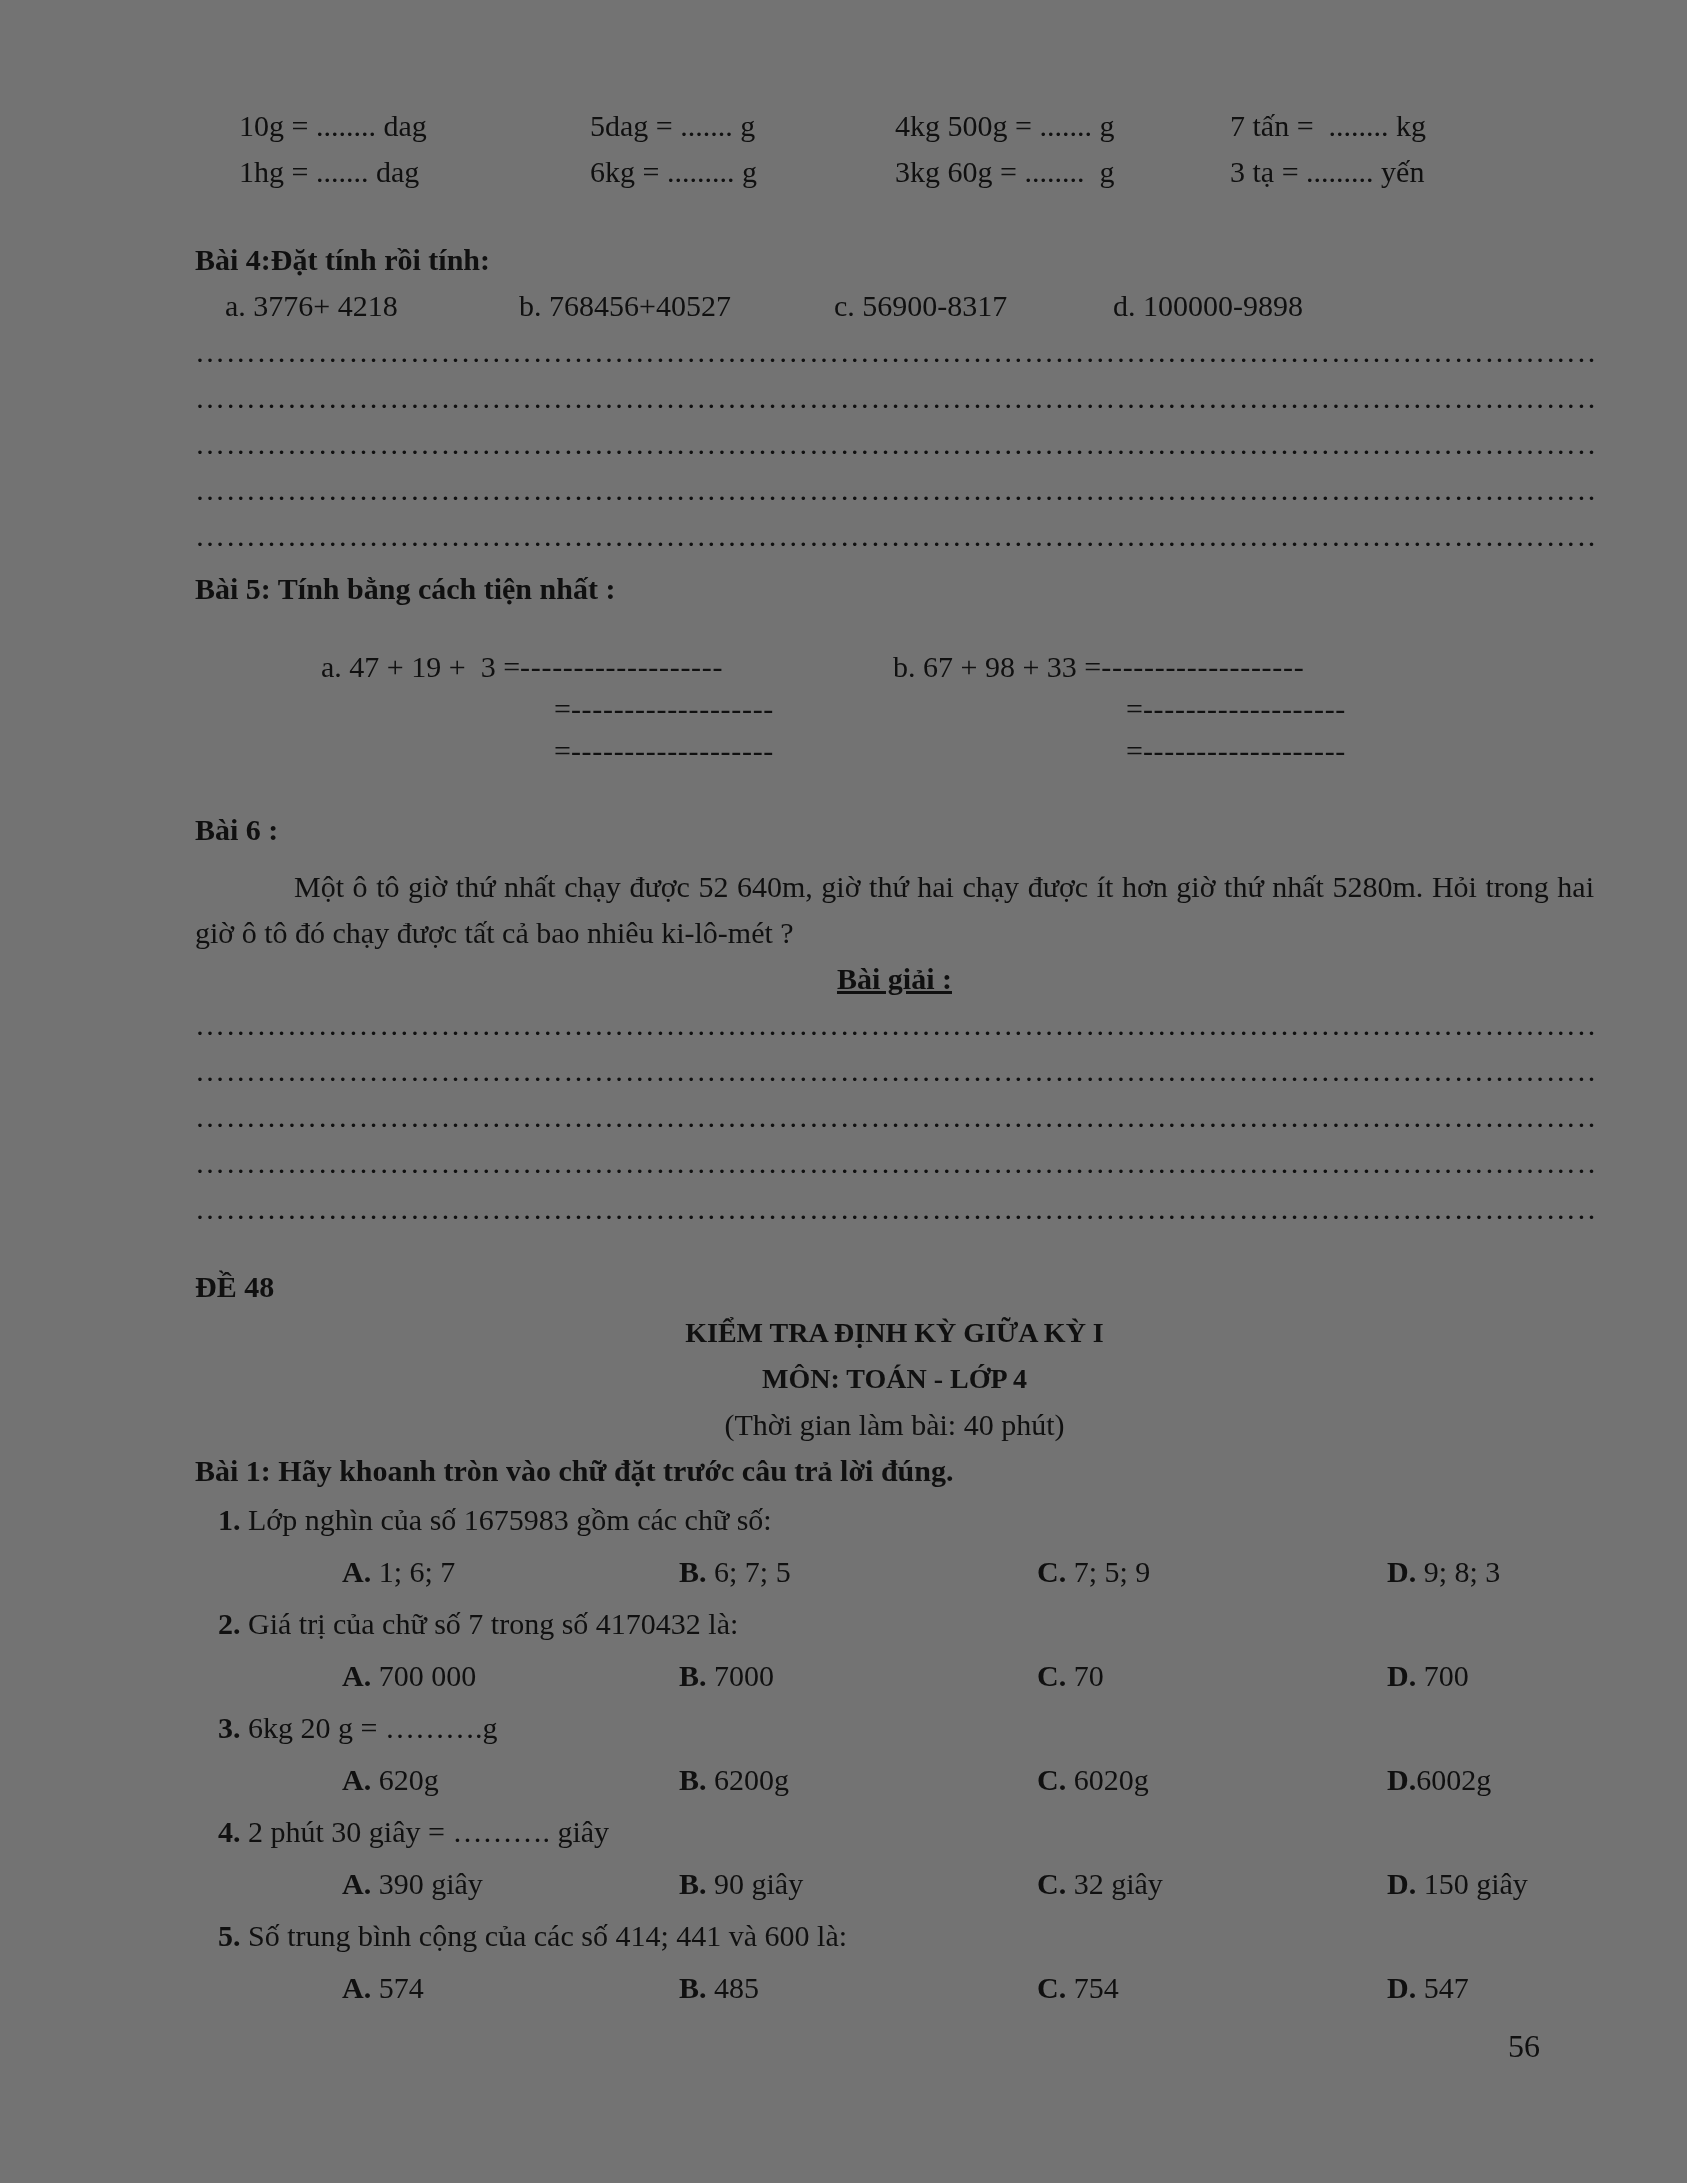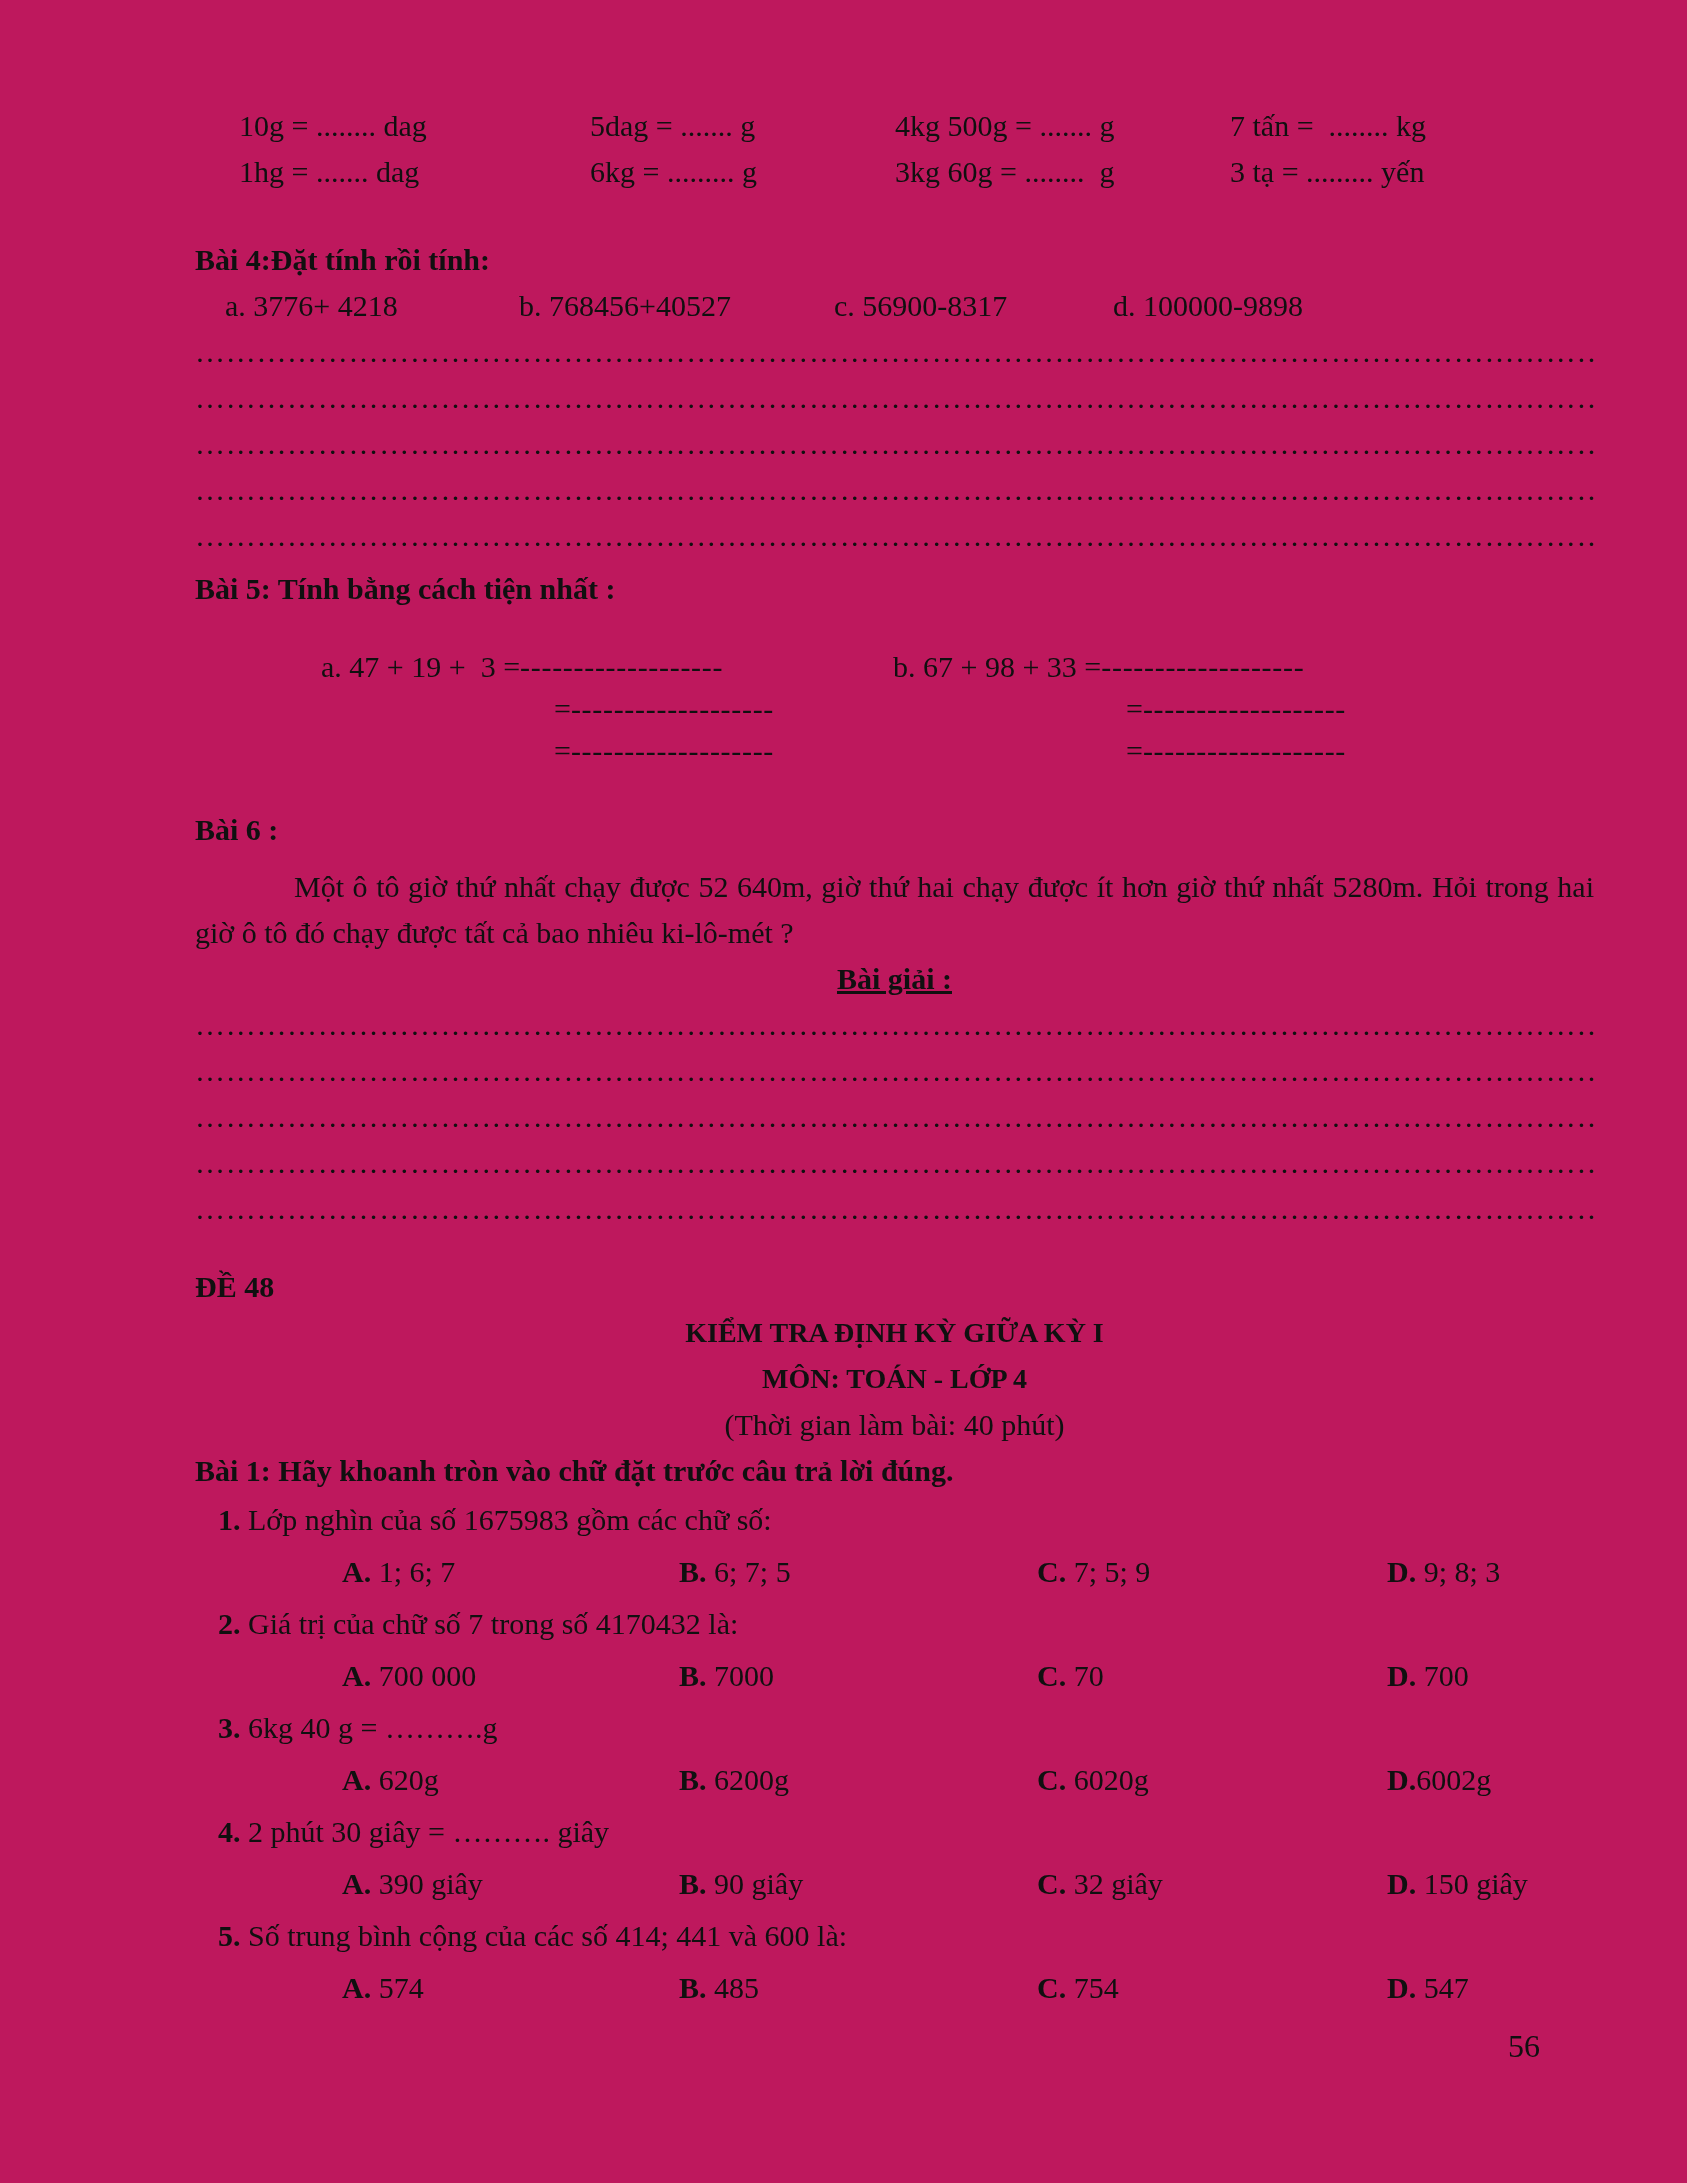--- a/index.html
+++ b/index.html
@@ -2,21 +2,21 @@
 <html style="font-size:10.6px"><head>
 <meta charset="utf-8">
 <style>
   html, body { margin: 0; padding: 0; background: #ffffff; }
   .page {
     position: relative;
     width: 1687px;
     height: 2183px;
     box-sizing: border-box;
     padding: 103px 93px 0 195px;
-    background: #be185d;
+    background: #737373;
     color: #101010;
     font-family: "Liberation Serif", "DejaVu Serif", serif;
     font-size: 30px;
     line-height: 46px;
   }
   .b { font-weight: 700; }
   .pre { white-space: pre-wrap; }
   .center { text-align: center; }
 
   
@@ -175,21 +175,21 @@
     <div class="opts">
       <span><span class="b">A.</span><span class="pre"> 700 000</span></span>
       <span><span class="b">B.</span><span class="pre"> 7000</span></span>
       <span><span class="b">C.</span><span class="pre"> 70</span></span>
       <span><span class="b">D.</span><span class="pre"> 700</span></span>
     </div>
   </div>
 
   <div>
     <div class="q-line">
-      <span class="b">3.</span><span class="pre"> 6kg 40 g = ……….g</span>
+      <span class="b">3.</span><span class="pre"> 6kg 20 g = ……….g</span>
     </div>
     <div class="opts">
       <span><span class="b">A.</span><span class="pre"> 620g</span></span>
       <span><span class="b">B.</span><span class="pre"> 6200g</span></span>
       <span><span class="b">C.</span><span class="pre"> 6020g</span></span>
       <span><span class="b">D.</span><span class="pre">6002g</span></span>
     </div>
   </div>
 
   <div>

